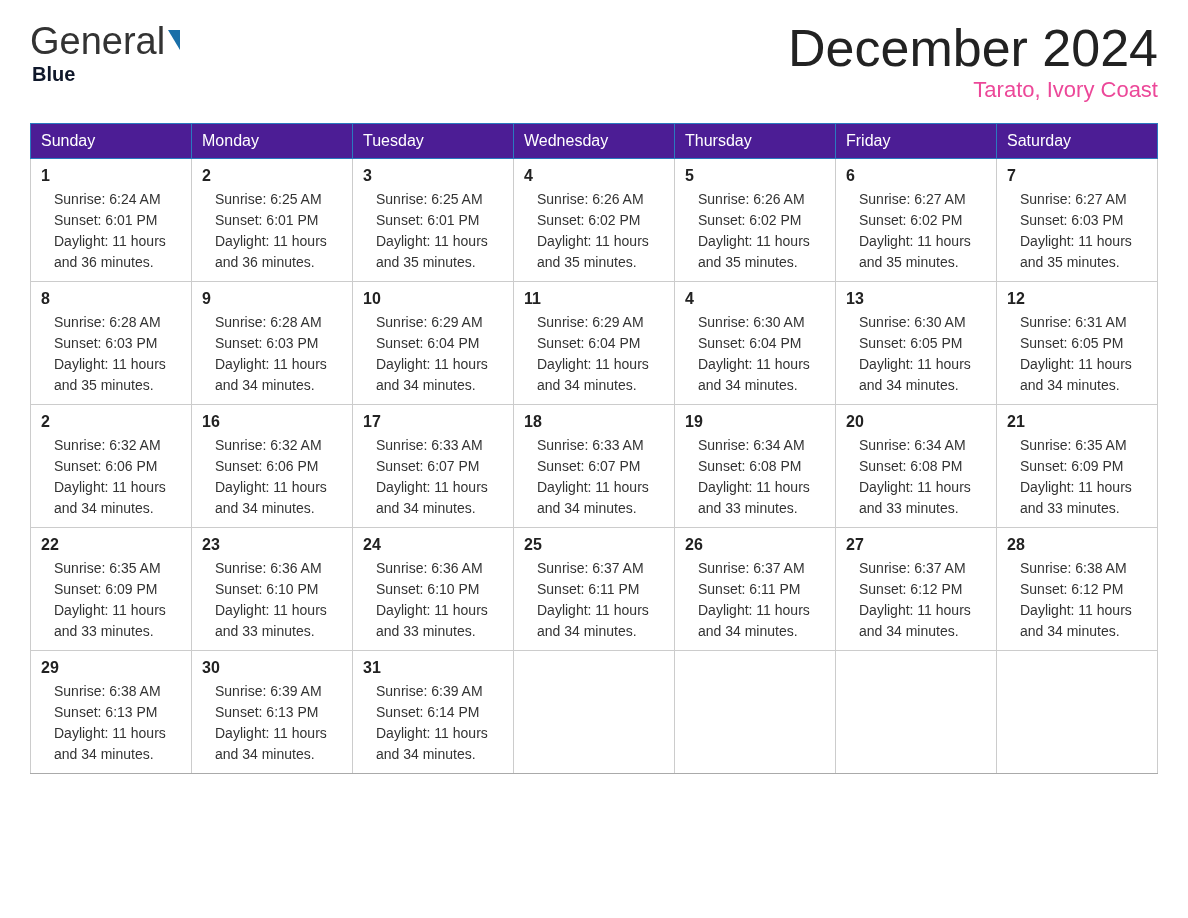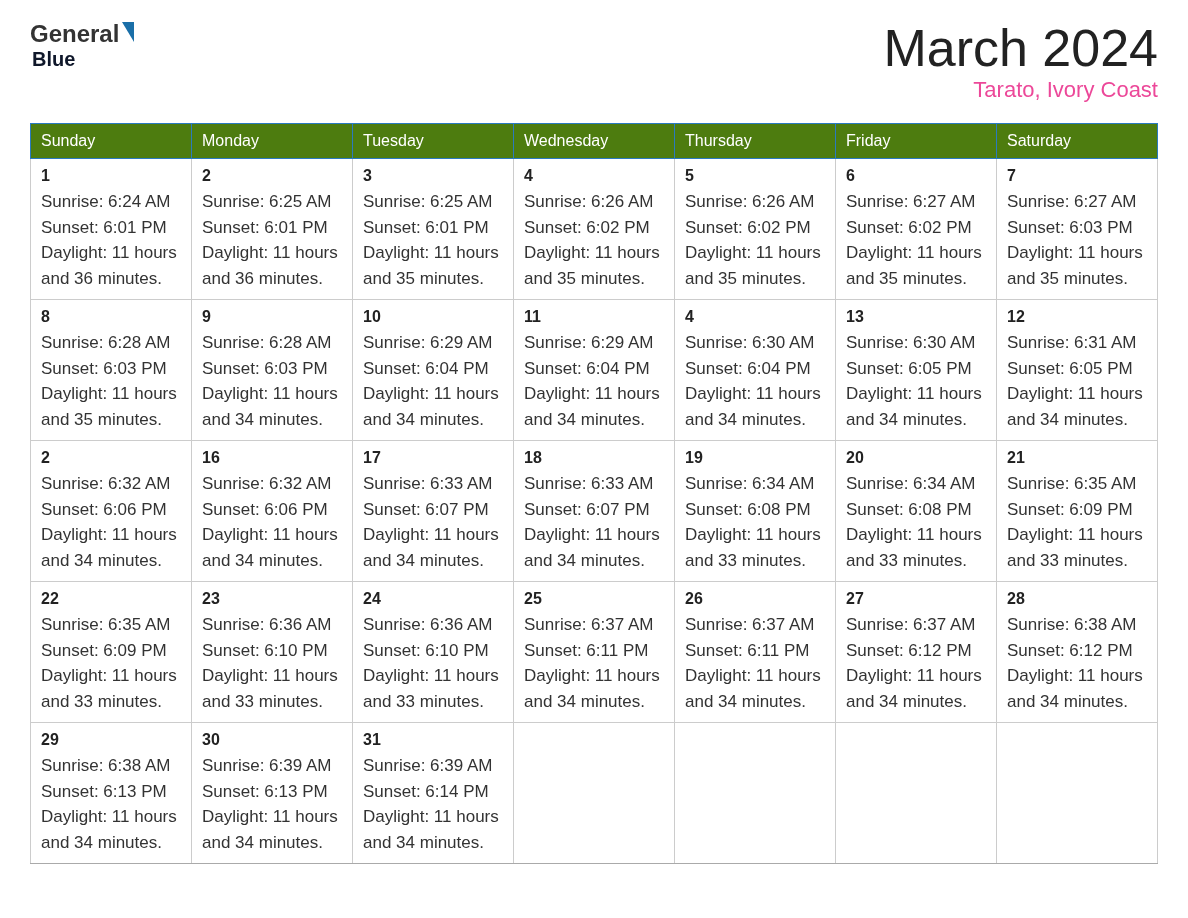--- a/index.html
+++ b/index.html
@@ -33,21 +33,21 @@
     .location-title {
       font-size: 22px;
       color: #ec4899;
     }
     .calendar-table {
       width: 100%;
       border-collapse: collapse;
       border: 1px solid #aaa;
     }
     .calendar-table th {
-      background-color: #4d7c0f;
+      background-color: #4c1d95;
       color: #fff;
       font-size: 16px;
       font-weight: normal;
       padding: 8px 10px;
       text-align: left;
       border: 1px solid #2a7abf;
     }
     .calendar-table td {
       vertical-align: top;
       padding: 8px 10px;
@@ -56,50 +56,51 @@
       min-height: 100px;
     }
     .day-number {
       font-size: 16px;
       font-weight: bold;
       color: #222;
       display: block;
       margin-bottom: 4px;
     }
     .day-info {
-      font-size: 17px;
+      font-size: 14px;
       color: #333;
       line-height: 1.5;
+      margin-left: 13px;
     }
     .empty-cell {
       background: #fff;
     }
     tr:last-child td {
       border-bottom: 1px solid #aaa;
     }
     .logo-line1 {
       display: flex;
       align-items: center;
     }
   </style>
 </head>
 <body>
 
 <div class="header-row">
   <div class="logo">
     <div class="logo-line1">
-      <span style="font-size:24px;font-weight:bold;color:#333;">General</span>
+      <span style="font-size:38px;font-weight:normal;color:#333;">General</span>
       <span style="display:inline-block;width:0;height:0;border-left:12px solid transparent;border-bottom:0px;border-top:20px solid #1a6fa8;margin-left:3px;vertical-align:middle;margin-top:-4px;"></span>
     </div>
     <div>
       <span style="font-size:20px;font-weight:bold;color:#0f172a;padding-left:2px;">Blue</span>
     </div>
   </div>
   <div class="title-section">
-    <div class="month-title">March 2024</div>
+    <div class="month-title">December 2024</div>
     <div class="location-title">Tarato, Ivory Coast</div>
   </div>
 </div>
 
 <table class="calendar-table">
   <thead>
     <tr>
     <th>Sunday</th>
         <th>Monday</th>
         <th>Tuesday</th>

